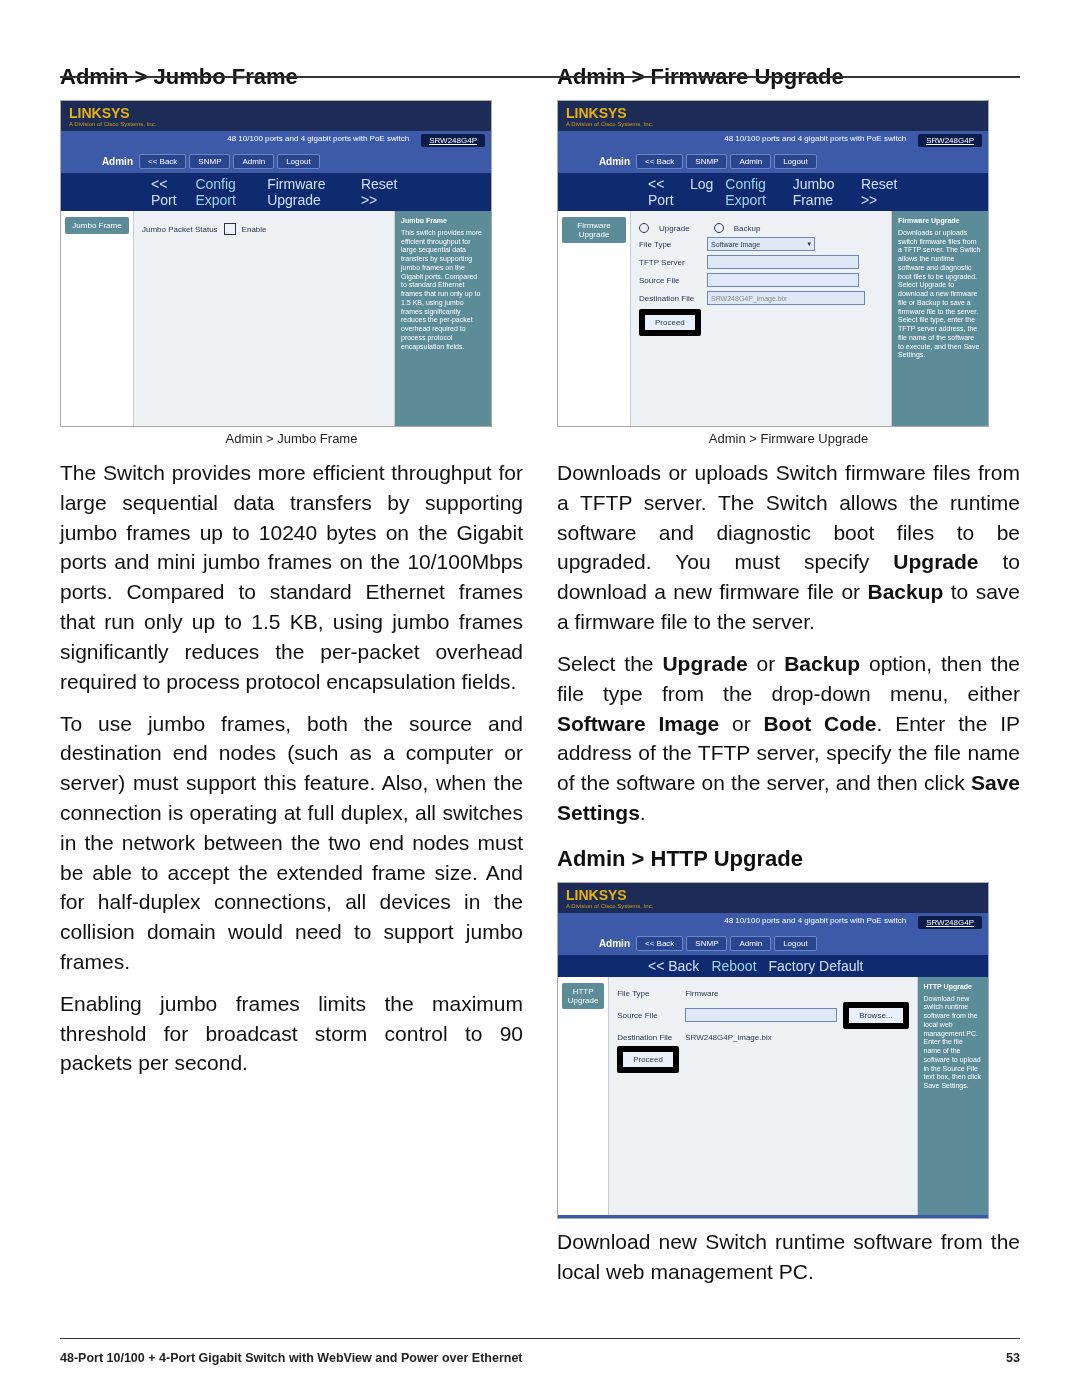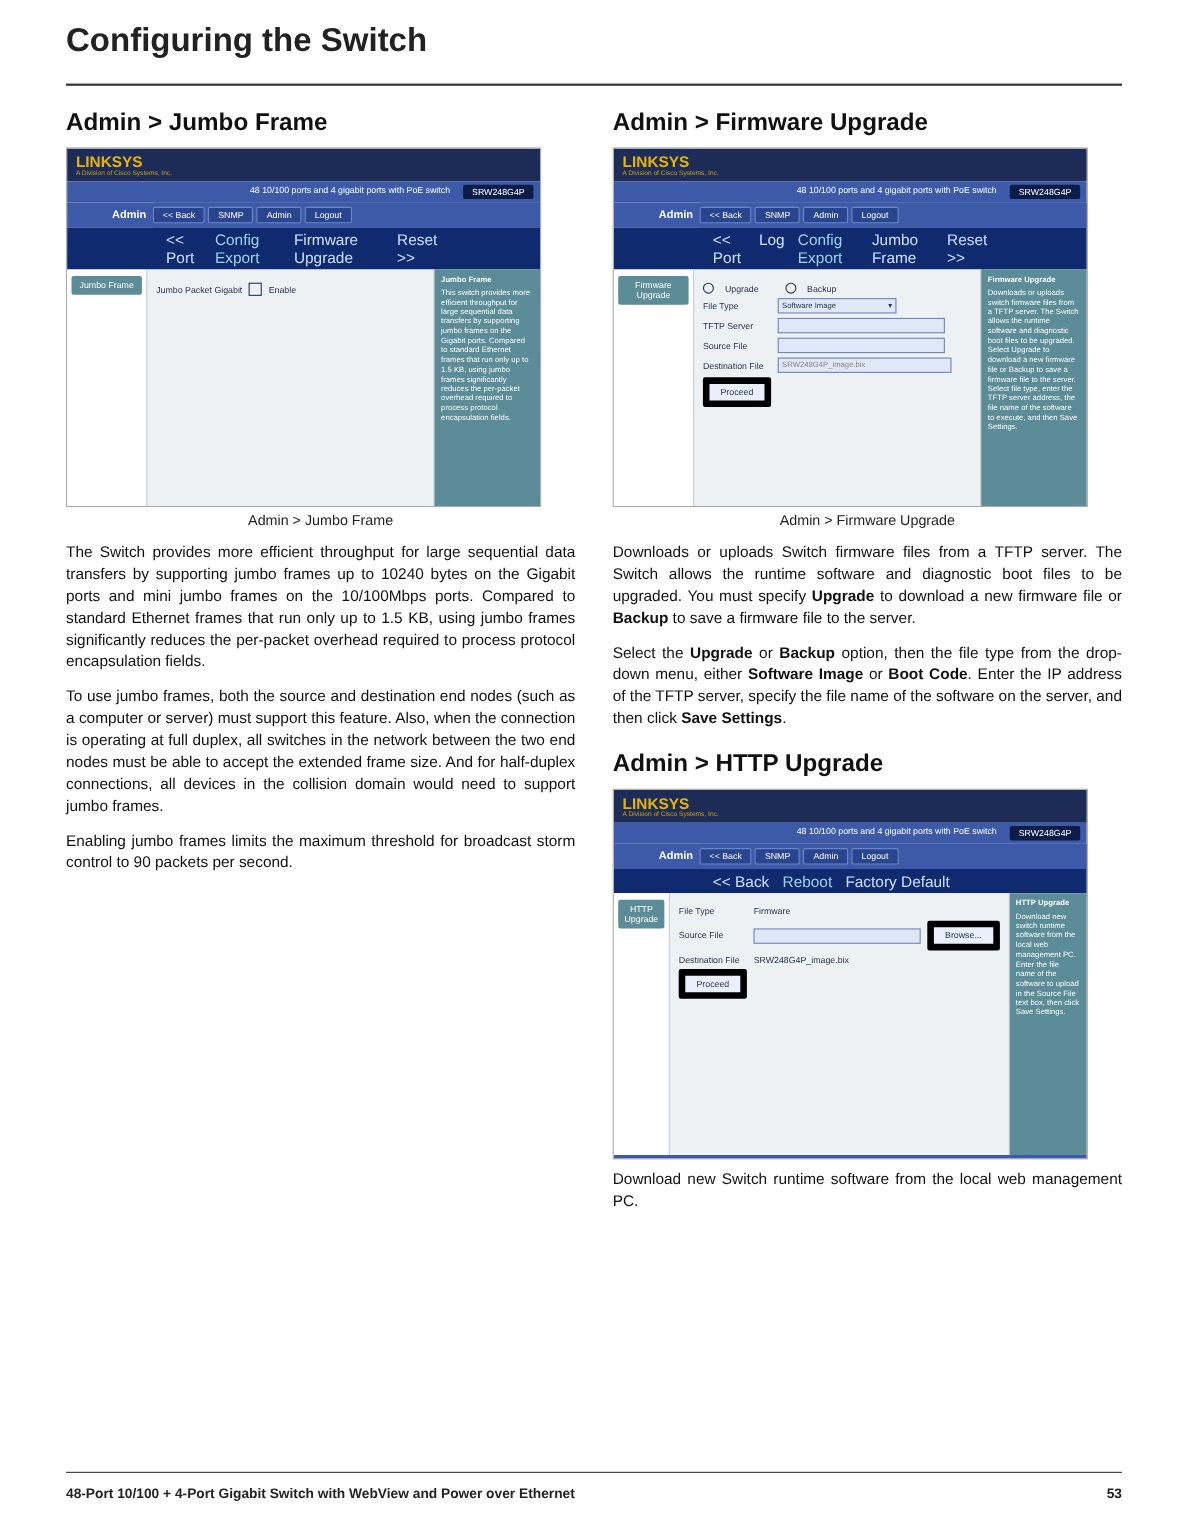--- a/index.html
+++ b/index.html
@@ -10,26 +10,26 @@
   html,body{margin:0;padding:0;background:#fff;font-family:"Myriad Pro","Segoe UI",Arial,sans-serif;color:#111;}
   .page{width:var(--page-w);height:var(--page-h);margin:0 auto;position:relative;box-sizing:border-box;padding:20px 60px 40px 60px;}
   .hr-top{position:absolute;left:60px;right:60px;top:76px;height:2px;background:#333;}
   .hdr{display:flex;justify-content:space-between;align-items:flex-end;}
   .hdr-left{color:var(--orange);font-weight:700;font-size:44px;letter-spacing:.2px;}
   .hdr-right{color:#222;font-weight:700;font-size:30px;}
   .cols{display:flex;gap:34px;margin-top:44px;}
   .col{flex:1 1 0;min-width:0;}
   h2.section{font-weight:700;font-size:22px;margin:0 0 10px 0;color:#111;}
   .caption{text-align:center;font-size:13px;color:#222;margin-top:4px;}
-  p{font-size:14px;line-height:1.42;text-align:justify;margin:12px 0;}
+  p{font-size:21px;line-height:1.42;text-align:justify;margin:12px 0;}
   .shot{border:1px solid #aaa;background:#fff;width:430px;overflow:hidden;}
   .shot .topbar{background:#1c2c57;color:#eab308;font-weight:700;font-size:14px;padding:4px 8px;display:flex;flex-direction:column;}
   .shot .topbar .sub{font-size:6px;font-weight:400;opacity:.85;}
   .shot .modelrow{background:var(--blue-head);color:#fff;font-size:8px;display:flex;justify-content:flex-end;padding:3px 6px;gap:12px;}
-  .shot .model{background:#0b1c48;padding:2px 8px;border-radius:2px;font-size:8px;}
+  .shot .model{background:#0b1c48;padding:2px 8px;border-radius:2px;font-size:8px;text-decoration:underline;}
   .shot .admrow{display:flex;background:var(--blue-head);}
   .shot .admrow .lbl{width:66px;color:#fff;font-size:10px;font-weight:700;text-align:right;padding:6px 6px;}
   .shot .tabs{flex:1;display:flex;align-items:center;background:var(--blue-head);}
   .tab{background:#2a4590;border:1px solid #6c86c4;color:#fff;font-size:8px;padding:2px 8px;margin-right:3px;border-radius:2px;}
   .subtabs{display:flex;gap:12px;background:#0f2a6f;color:#cfe0ff;font-size:14px;padding:3px 90px;}
   .subtabs .cur{color:#9fd3e8;}
   .shot .body{display:flex;min-height:220px;}
   .sidebox{width:72px;background:#fff;}
   .sidebox .chip{margin:6px 4px;background:var(--teal);color:#fff;font-size:8px;padding:4px 4px;border-radius:2px;text-align:center;}
   .center{flex:1;background:#eef1f4;border-left:1px solid #c7cdd6;border-right:1px solid #c7cdd6;padding:8px;}
@@ -47,21 +47,20 @@
   .footer-rule{position:absolute;left:60px;right:60px;bottom:58px;height:1.5px;background:#333;}
   .footer{position:absolute;left:60px;right:60px;bottom:32px;display:flex;justify-content:space-between;font-size:12.5px;font-weight:700;color:#222;}
   .bold{font-weight:700;}
 </style>
 </head>
 <body>
 
 <div class="page">
 
   <div class="hdr">
-    <div class="hdr-right">Configuring the Switch</div>
   </div>
   <div class="hr-top"></div>
 
   <div class="cols">
 
     <div class="col">
       <h2 class="section">Admin &gt; Jumbo Frame</h2>
 
       <div class="shot" style="height:325px;">
         <div class="topbar">
@@ -86,21 +85,21 @@
           <span class="cur">Config Export</span>
           <span>Firmware Upgrade</span>
           <span>Reset &gt;&gt;</span>
         </div>
         <div class="body">
           <div class="sidebox">
             <div class="chip">Jumbo Frame</div>
           </div>
           <div class="center">
             <div class="row">
-              <label>Jumbo Packet Gigabit</label>
+              <label>Jumbo Packet Status</label>
               <span style="width:10px;height:10px;border:1px solid #27364f;display:inline-block;"></span>
               <span>Enable</span>
             </div>
           </div>
           <div class="help">
             <div style="font-weight:700;margin-bottom:3px;">Jumbo Frame</div>
             <div>This switch provides more efficient throughput for large sequential data transfers by supporting jumbo frames on the Gigabit ports. Compared to standard Ethernet frames that run only up to 1.5 KB, using jumbo frames significantly reduces the per-packet overhead required to process protocol encapsulation fields.</div>
           </div>
         </div>
         <div class="foot">

